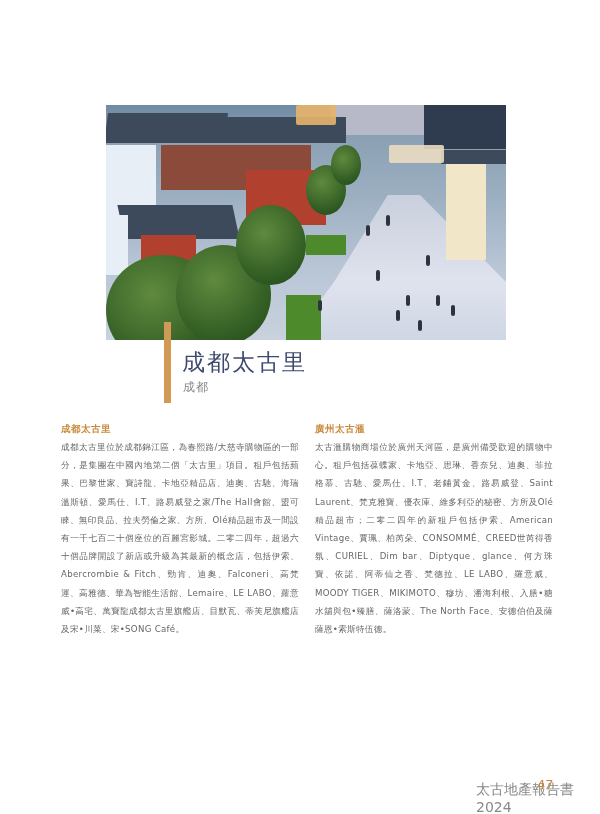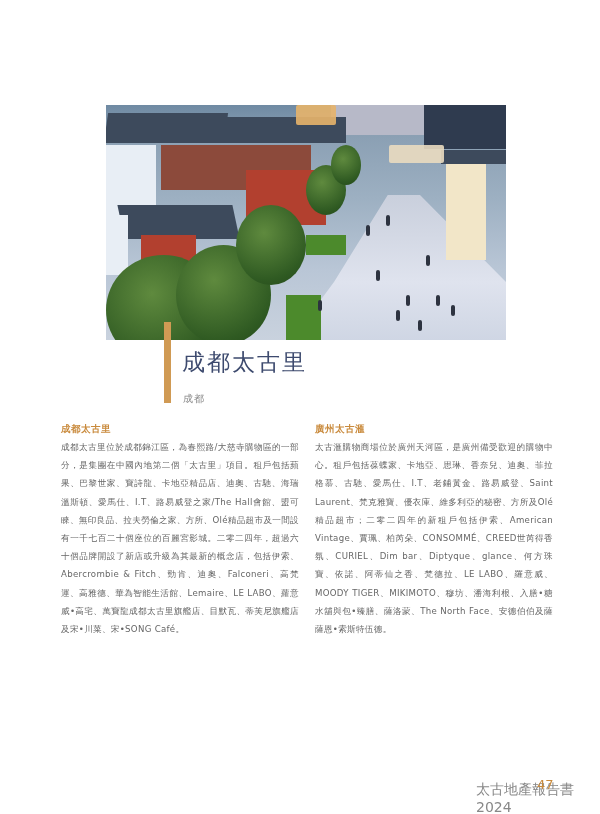--- a/index.html
+++ b/index.html
@@ -15,21 +15,21 @@
   .wall-white { position:absolute; background:#e8eef5; }
   .tree { position:absolute; border-radius:50%; background:radial-gradient(circle at 40% 35%,#5f8a3e,#2f5a22 70%,#234618); }
   .walk { position:absolute; background:linear-gradient(180deg,#c9cfdc,#dfe3ee 60%,#cfd6e4); }
   .lawn { position:absolute; background:#4c8a2c; }
   .light { position:absolute; background:#f3d79a; border-radius:2px; opacity:.9; }
   .person { position:absolute; width:4px; height:11px; border-radius:2px; background:#2d3340; }
 
   
   .cap-bar { position:absolute; left:164px; top:322px; width:7px; height:81px; background:#d09a54; }
   .cap-title { position:absolute; left:182px; top:347px; font-size:23px; letter-spacing:2px; color:#3d4a6e; }
-  .cap-sub { position:absolute; left:183px; top:392px; font-size:10px; letter-spacing:1px; color:#888; }
+  .cap-sub { position:absolute; left:183px; top:379px; font-size:12px; letter-spacing:1px; color:#888; }
 
   
   .col { position:absolute; top:421px; width:238px; font-size:8.6px; line-height:18.2px; color:#666;
          text-align:justify; letter-spacing:.3px; }
   .col.left { left:61px; }
   .col.right { left:315px; }
   .col h3 { margin:0 0 1px 0; font-size:9.5px; font-weight:bold; color:#c98a3c; letter-spacing:.5px; line-height:16px; }
   .col p { margin:0 0 9px 0; }
 
   

